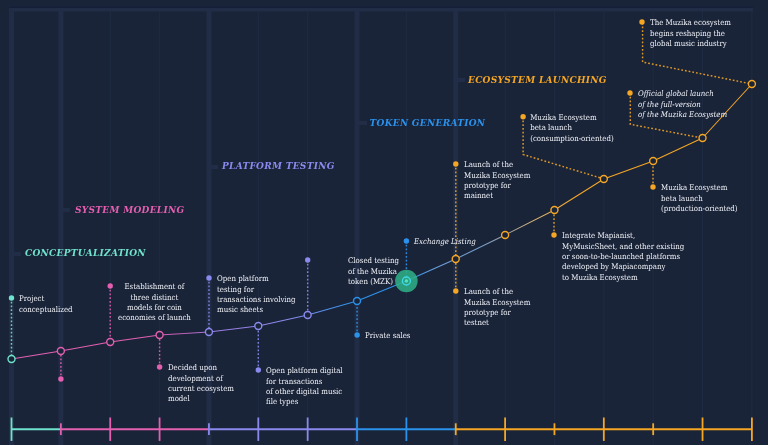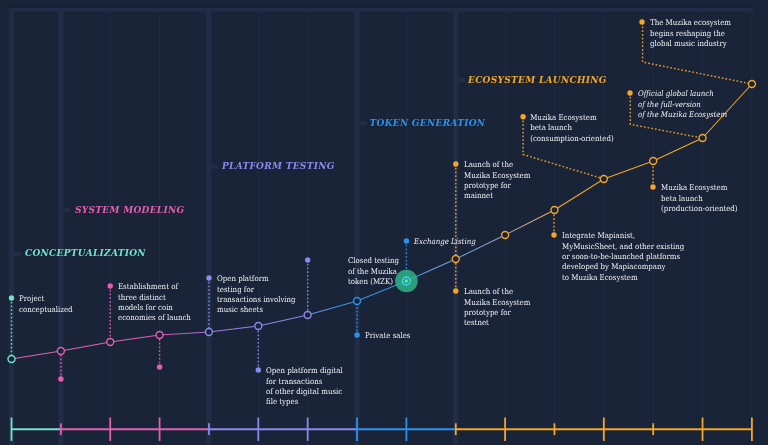--- a/index.html
+++ b/index.html
@@ -146,25 +146,31 @@
     <div class="dash" style="left: 209.8px; top: 165px; width: 8.6px; height: 4px; background: rgb(33, 45, 70);"></div>
     <div class="sec" style="left: 222px; top: 160.1px; color: rgb(138, 138, 238);">PLATFORM TESTING</div>
     <div class="dash" style="left: 358.1px; top: 120.8px; width: 8.6px; height: 4px; background: rgb(33, 45, 70);"></div>
     <div class="sec" style="left: 369.5px; top: 116.8px; color: rgb(43, 146, 236);">TOKEN GENERATION</div>
     <div class="dash" style="left: 456.5px; top: 78.4px; width: 8.6px; height: 4px; background: rgb(33, 45, 70);"></div>
     <div class="sec" style="left: 468px; top: 74.3px; color: rgb(245, 166, 35);">ECOSYSTEM LAUNCHING</div>
     <div class="lbl" style="left: 19px; top: 294.1px;">
       <div>Project</div>
       <div>conceptualized</div>
     </div>
-    <div class="lbl" style="left: 118px; top: 282.1px;">
+    <div class="lbl" style="left: 118px; top: 282.1px; text-align: center;">
       <div>Establishment of</div>
       <div>three distinct</div>
       <div>models for coin</div>
       <div>economies of launch</div>
+    </div>
+    <div class="lbl" style="left: 168px; top: 363.1px;">
+      <div>Decided upon</div>
+      <div>development of</div>
+      <div>current ecosystem</div>
+      <div>model</div>
     </div>
     <div class="lbl" style="left: 217px; top: 274.1px;">
       <div>Open platform</div>
       <div>testing for</div>
       <div>transactions involving</div>
       <div>music sheets</div>
     </div>
     <div class="lbl" style="left: 266px; top: 366.1px;">
       <div>Open platform digital</div>
       <div>for transactions</div>

